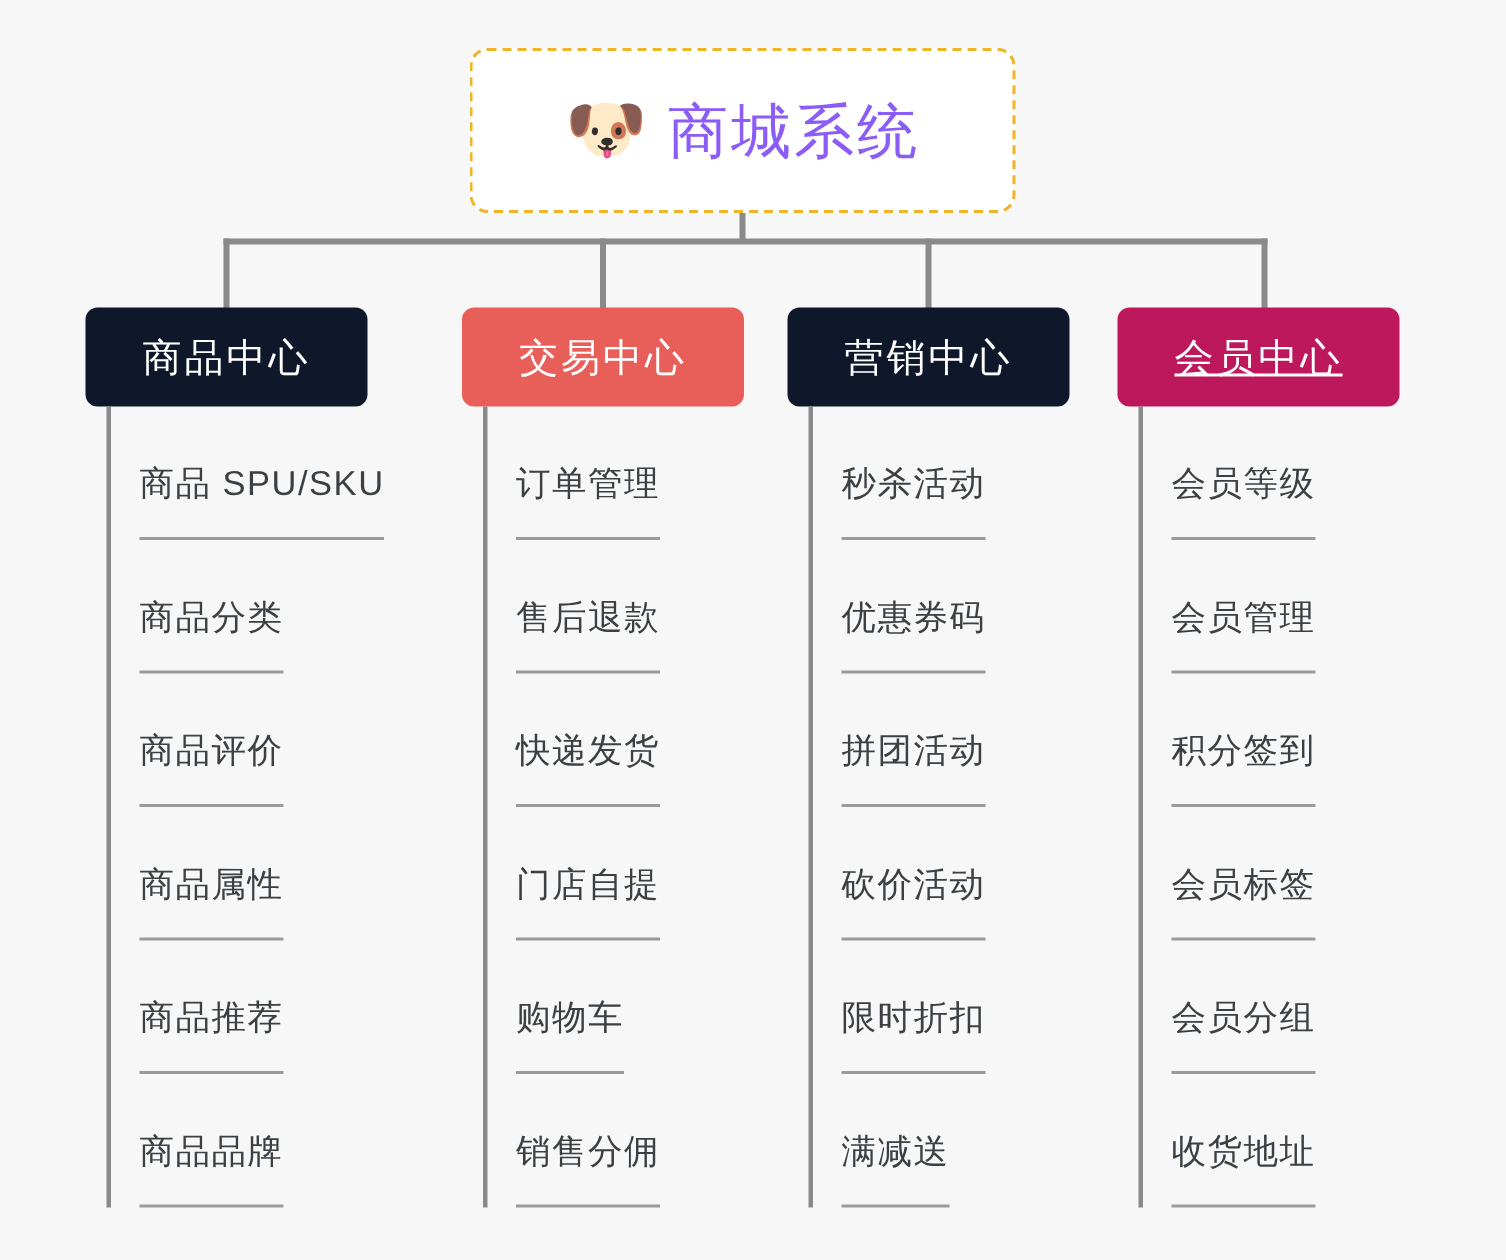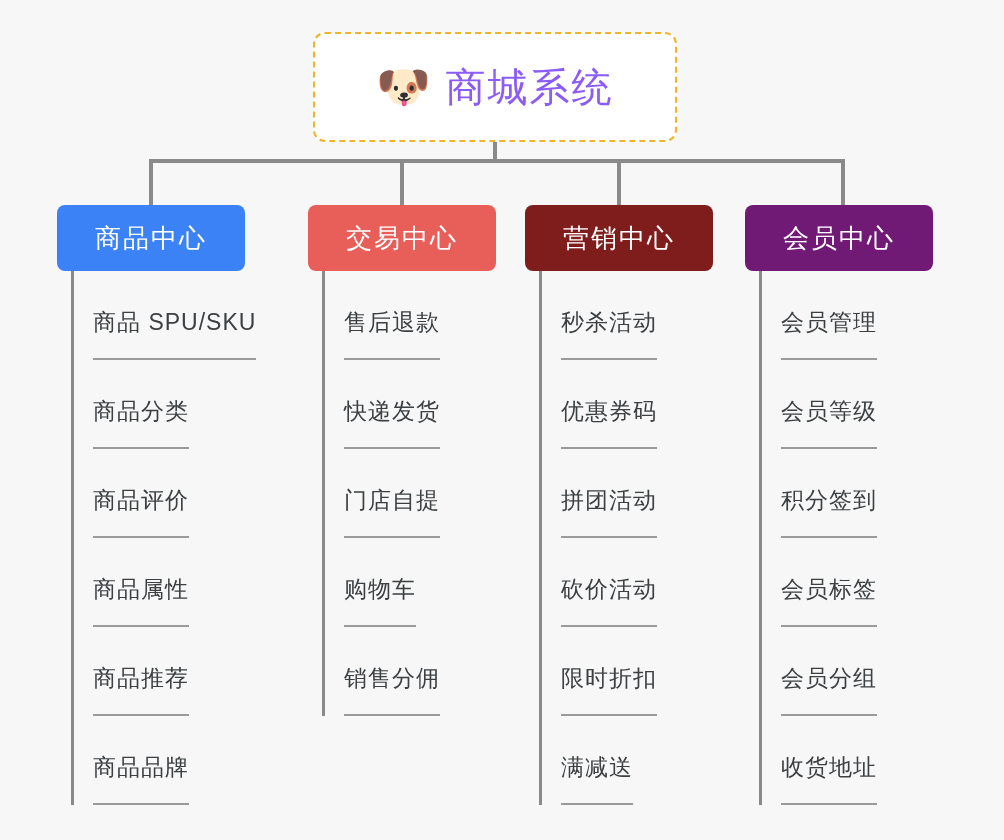--- a/index.html
+++ b/index.html
@@ -115,21 +115,21 @@
   </div>
 
   <div class="conn conn-v" style="left:493px; top:142px; height:20px;"></div>
   <div class="conn conn-h" style="left:149px; top:159px; width:696px;"></div>
   <div class="conn conn-v" style="left:149px; top:159px; height:48px;"></div>
   <div class="conn conn-v" style="left:400px; top:159px; height:48px;"></div>
   <div class="conn conn-v" style="left:617px; top:159px; height:48px;"></div>
   <div class="conn conn-v" style="left:841px; top:159px; height:48px;"></div>
 
   <div class="branch" style="left:57px;">
-    <div class="branch-header" style="background:#3b82f6;">
+    <div class="branch-header" style="background:#0f172a;">
       <span>商品中心</span>
     </div>
     <div class="branch-body">
       <div class="leaf">
         <span class="leaf-label">商品 SPU/SKU</span>
       </div>
       <div class="leaf">
         <span class="leaf-label">商品分类</span>
       </div>
       <div class="leaf">
@@ -146,39 +146,42 @@
       </div>
     </div>
   </div>
 
   <div class="branch" style="left:308px;">
     <div class="branch-header" style="background:#e85f59;text-align:right;">
       <span>交易中心</span>
     </div>
     <div class="branch-body">
       <div class="leaf">
+        <span class="leaf-label">订单管理</span>
+      </div>
+      <div class="leaf">
         <span class="leaf-label">售后退款</span>
       </div>
       <div class="leaf">
         <span class="leaf-label">快递发货</span>
       </div>
       <div class="leaf">
         <span class="leaf-label">门店自提</span>
       </div>
       <div class="leaf">
         <span class="leaf-label">购物车</span>
       </div>
       <div class="leaf">
         <span class="leaf-label">销售分佣</span>
       </div>
     </div>
   </div>
 
   <div class="branch" style="left:525px;">
-    <div class="branch-header" style="background:#7f1d1d;">
+    <div class="branch-header" style="background:#0f172a;">
       <span>营销中心</span>
     </div>
     <div class="branch-body">
       <div class="leaf">
         <span class="leaf-label">秒杀活动</span>
       </div>
       <div class="leaf">
         <span class="leaf-label">优惠券码</span>
       </div>
       <div class="leaf">
@@ -190,31 +193,31 @@
       <div class="leaf">
         <span class="leaf-label">限时折扣</span>
       </div>
       <div class="leaf">
         <span class="leaf-label">满减送</span>
       </div>
     </div>
   </div>
 
   <div class="branch" style="left:745px;">
-    <div class="branch-header" style="background:#701a75;">
+    <div class="branch-header" style="background:#be185d;text-decoration:underline;">
       <span>会员中心</span>
     </div>
     <div class="branch-body">
       <div class="leaf">
+        <span class="leaf-label">会员等级</span>
+      </div>
+      <div class="leaf">
         <span class="leaf-label">会员管理</span>
       </div>
       <div class="leaf">
-        <span class="leaf-label">会员等级</span>
-      </div>
-      <div class="leaf">
         <span class="leaf-label">积分签到</span>
       </div>
       <div class="leaf">
         <span class="leaf-label">会员标签</span>
       </div>
       <div class="leaf">
         <span class="leaf-label">会员分组</span>
       </div>
       <div class="leaf">
         <span class="leaf-label">收货地址</span>

